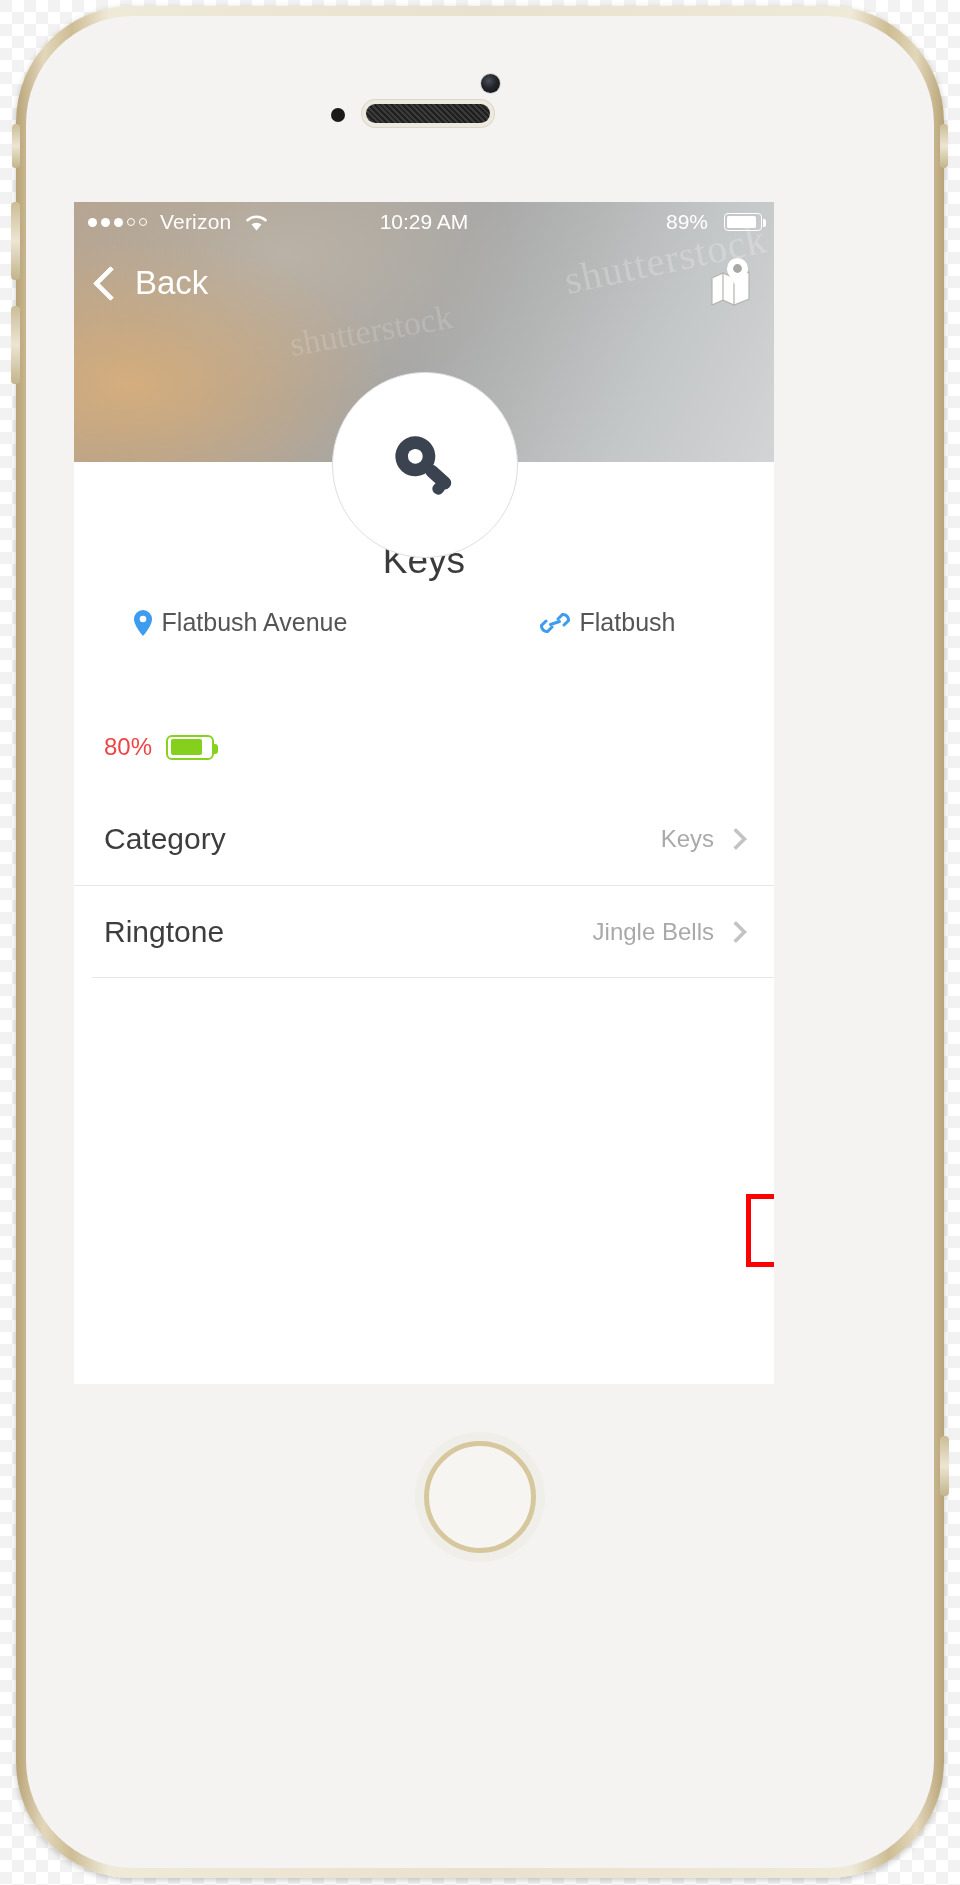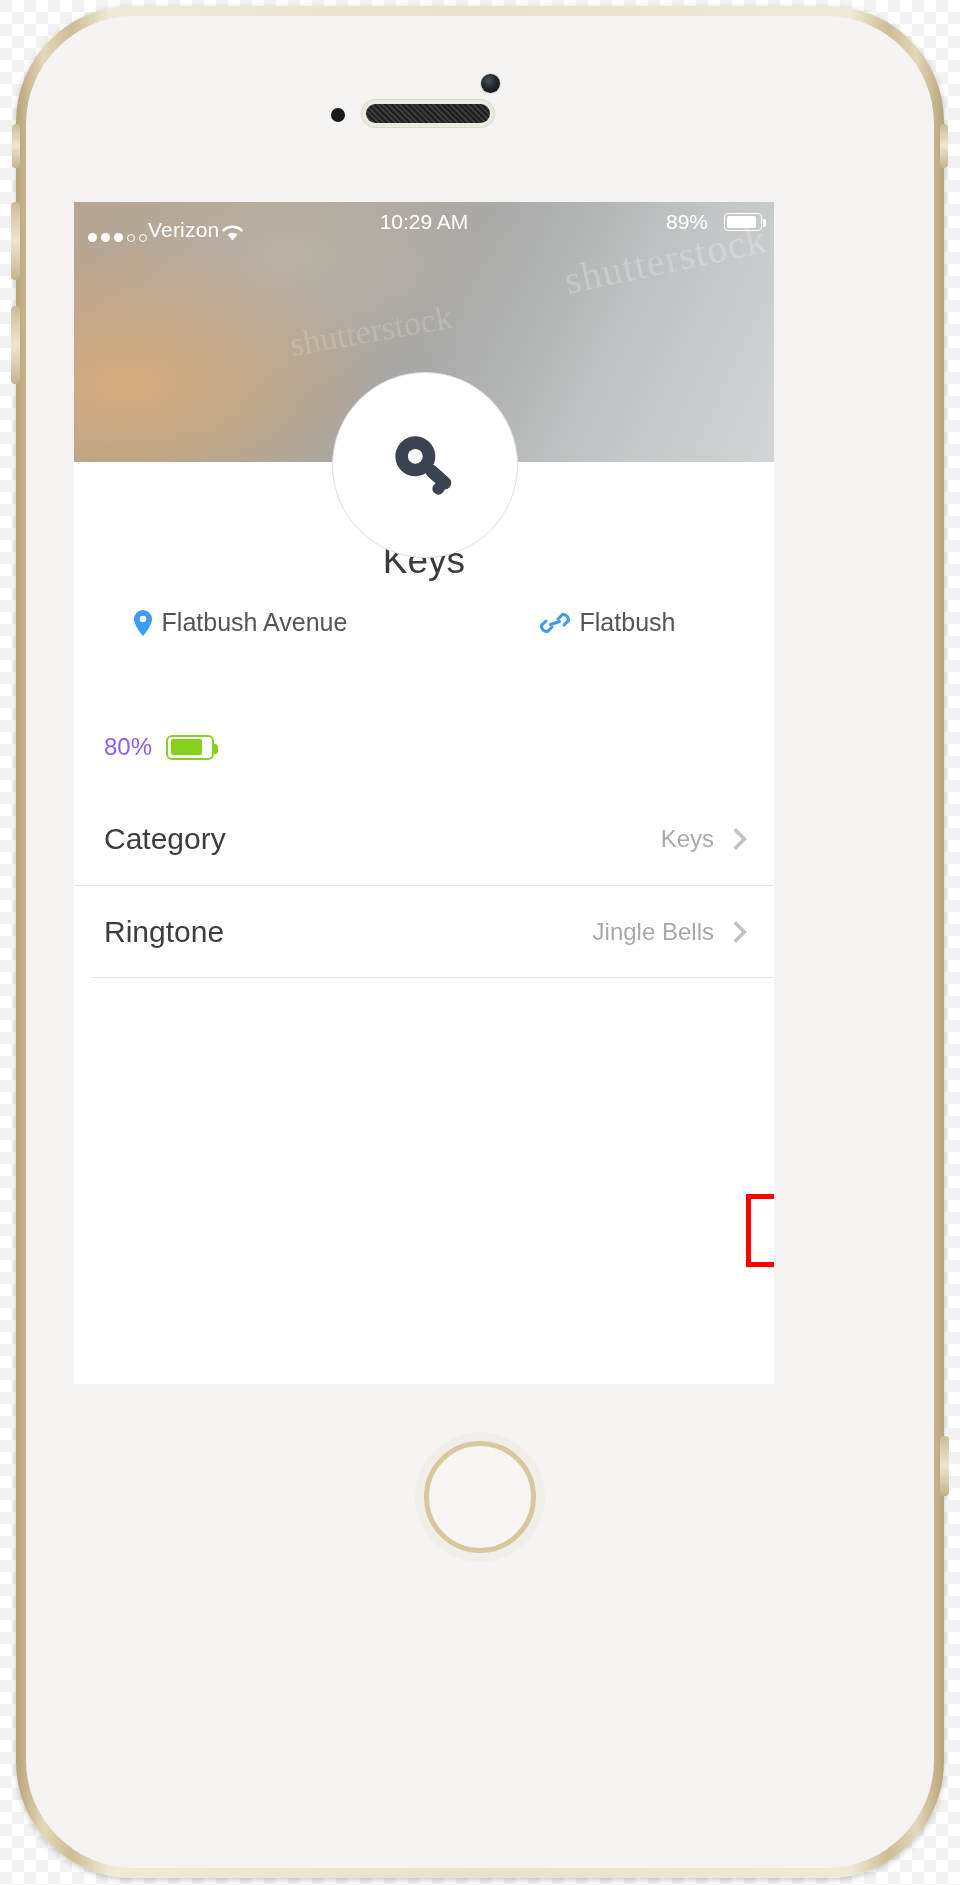--- a/index.html
+++ b/index.html
@@ -61,21 +61,21 @@
       linear-gradient(115deg,#b6a490 0%,#ad9f8e 18%,#a9a39b 34%,#a7a7a6 50%,#b4b6b6 64%,#c4c7c8 80%,#d2d4d5 100%);
   }
   #hero .wm{position:absolute;right:6px;top:34px;font-size:40px;color:rgba(255,255,255,.22);
     letter-spacing:1px;font-family:"Liberation Serif",serif;transform:rotate(-12deg);pointer-events:none;}
   #hero .wm2{position:absolute;left:215px;top:110px;font-size:34px;color:rgba(255,255,255,.16);
     font-family:"Liberation Serif",serif;transform:rotate(-10deg);pointer-events:none;}
 
   
   #statusbar{position:absolute;left:0;top:0;width:100%;height:40px;color:#fff;
     font-size:21px;display:flex;align-items:center;}
-  #sb-left{position:absolute;left:14px;top:0;height:40px;display:flex;align-items:flex-end;gap:1px;}
+  #sb-left{position:absolute;left:14px;top:0;height:40px;display:flex;align-items:center;gap:13px;}
   .dots{display:flex;align-items:center;gap:4px;}
   .dot{width:9px;height:9px;border-radius:50%;background:#fff;}
   .dot.hollow{background:transparent;border:1.5px solid #fff;width:6px;height:6px;}
   #carrier{font-size:21px;letter-spacing:.2px;}
   #sb-center{position:absolute;left:0;right:0;top:0;height:40px;display:flex;align-items:center;justify-content:center;}
   #sb-right{position:absolute;right:12px;top:0;height:40px;display:flex;align-items:center;gap:16px;}
   #bat-pct{font-size:21px;}
   .sb-battery{position:relative;width:38px;height:18px;border:1.6px solid #fff;border-radius:4px;
     display:flex;align-items:center;padding:1.6px;box-sizing:border-box;}
   .sb-battery i{display:block;height:100%;width:89%;background:#fff;border-radius:1.6px;}
@@ -102,21 +102,21 @@
 
   
   #rows{margin-top:64px;}
   .row{position:relative;height:92px;display:flex;align-items:center;padding:0 18px 0 30px;}
   .row .label{font-size:30px;color:#3d3d3d;flex:1;}
   .row .value{font-size:24px;color:#a9a9a9;margin-right:14px;}
   .row .chev{width:12px;height:12px;border-top:4px solid #c3c3c3;border-right:4px solid #c3c3c3;
     transform:rotate(45deg);border-radius:1px;margin-right:12px;}
   .row.sep::after{content:"";position:absolute;left:18px;right:0;bottom:0;height:1px;background:#e7e7e7;}
   .bat-wrap{display:flex;align-items:center;gap:14px;margin-right:8px;}
-  .bat-pct{font-size:24px;color:#8b5cf6;}
+  .bat-pct{font-size:24px;color:#ef4444;}
   .bat-icon{position:relative;width:48px;height:25px;border:2.5px solid #86d21f;border-radius:6px;
     box-sizing:border-box;padding:2.5px;background:#fff;}
   .bat-icon i{display:block;height:100%;width:80%;background:#84d01d;border-radius:2px;}
   .bat-icon::after{content:"",;content:"";position:absolute;right:-6px;top:7px;width:5px;height:10px;
     background:#86d21f;border-radius:0 3px 3px 0;}
 
   
   #annot{position:absolute;left:672px;top:654px;width:143px;height:73px;border:5px solid #FF0000;
     box-sizing:border-box;z-index:9;pointer-events:none;}
 
@@ -166,20 +166,36 @@
             <span>10:29 AM</span>
           </div>
           <div id="sb-right">
             <span id="bat-pct">89%</span>
             <span class="sb-battery">
                 <i style="width: 89%;"></i>
               </span>
           </div>
         </div>
 
+        <div id="navbar">
+          <div id="back-btn">
+            <span class="chev"></span>
+            <span id="back-label">Back</span>
+          </div>
+          <div id="map-btn">
+            <svg width="54" height="54" viewBox="0 0 54 54">
+              <path d="M8 22 L19 17 L19 44 L8 49 Z" fill="#fff"></path>
+              <path d="M19 17 L30 22 L30 49 L19 44 Z" fill="#fff"></path>
+              <path d="M30 22 L45 16 L45 43 L30 49 Z" fill="#fff"></path>
+              <path d="M8 22 L19 17 L19 44 L8 49 Z M19 17 L30 22 L30 49 L19 44 Z M30 22 L45 16 L45 43 L30 49 Z" fill="none" stroke="#b5b5b0" stroke-width="1.2"></path>
+              <path d="M33.5 2 A10.5 10.5 0 0 1 44 12.5 C44 20 33.5 31 33.5 31 C33.5 31 23 20 23 12.5 A10.5 10.5 0 0 1 33.5 2 Z" fill="#fff"></path>
+              <circle cx="33.5" cy="12.5" r="4.4" fill="#a9a9a4"></circle>
+            </svg>
+          </div>
+        </div>
       </div>
 
       <div id="avatar">
         <span style="line-height:0;">
           <svg width="86" height="86" viewBox="0 0 86 86">
             <g transform="rotate(42 43 43)">
               <circle cx="30" cy="43" r="20" fill="#3b4250"></circle>
               <circle cx="30" cy="43" r="7.4" fill="#fff"></circle>
               <rect x="46" y="36.6" width="30" height="13" rx="6.2" fill="#3b4250"></rect>
               <rect x="63" y="45" width="11.5" height="12.5" rx="5.2" fill="#3b4250"></rect>

